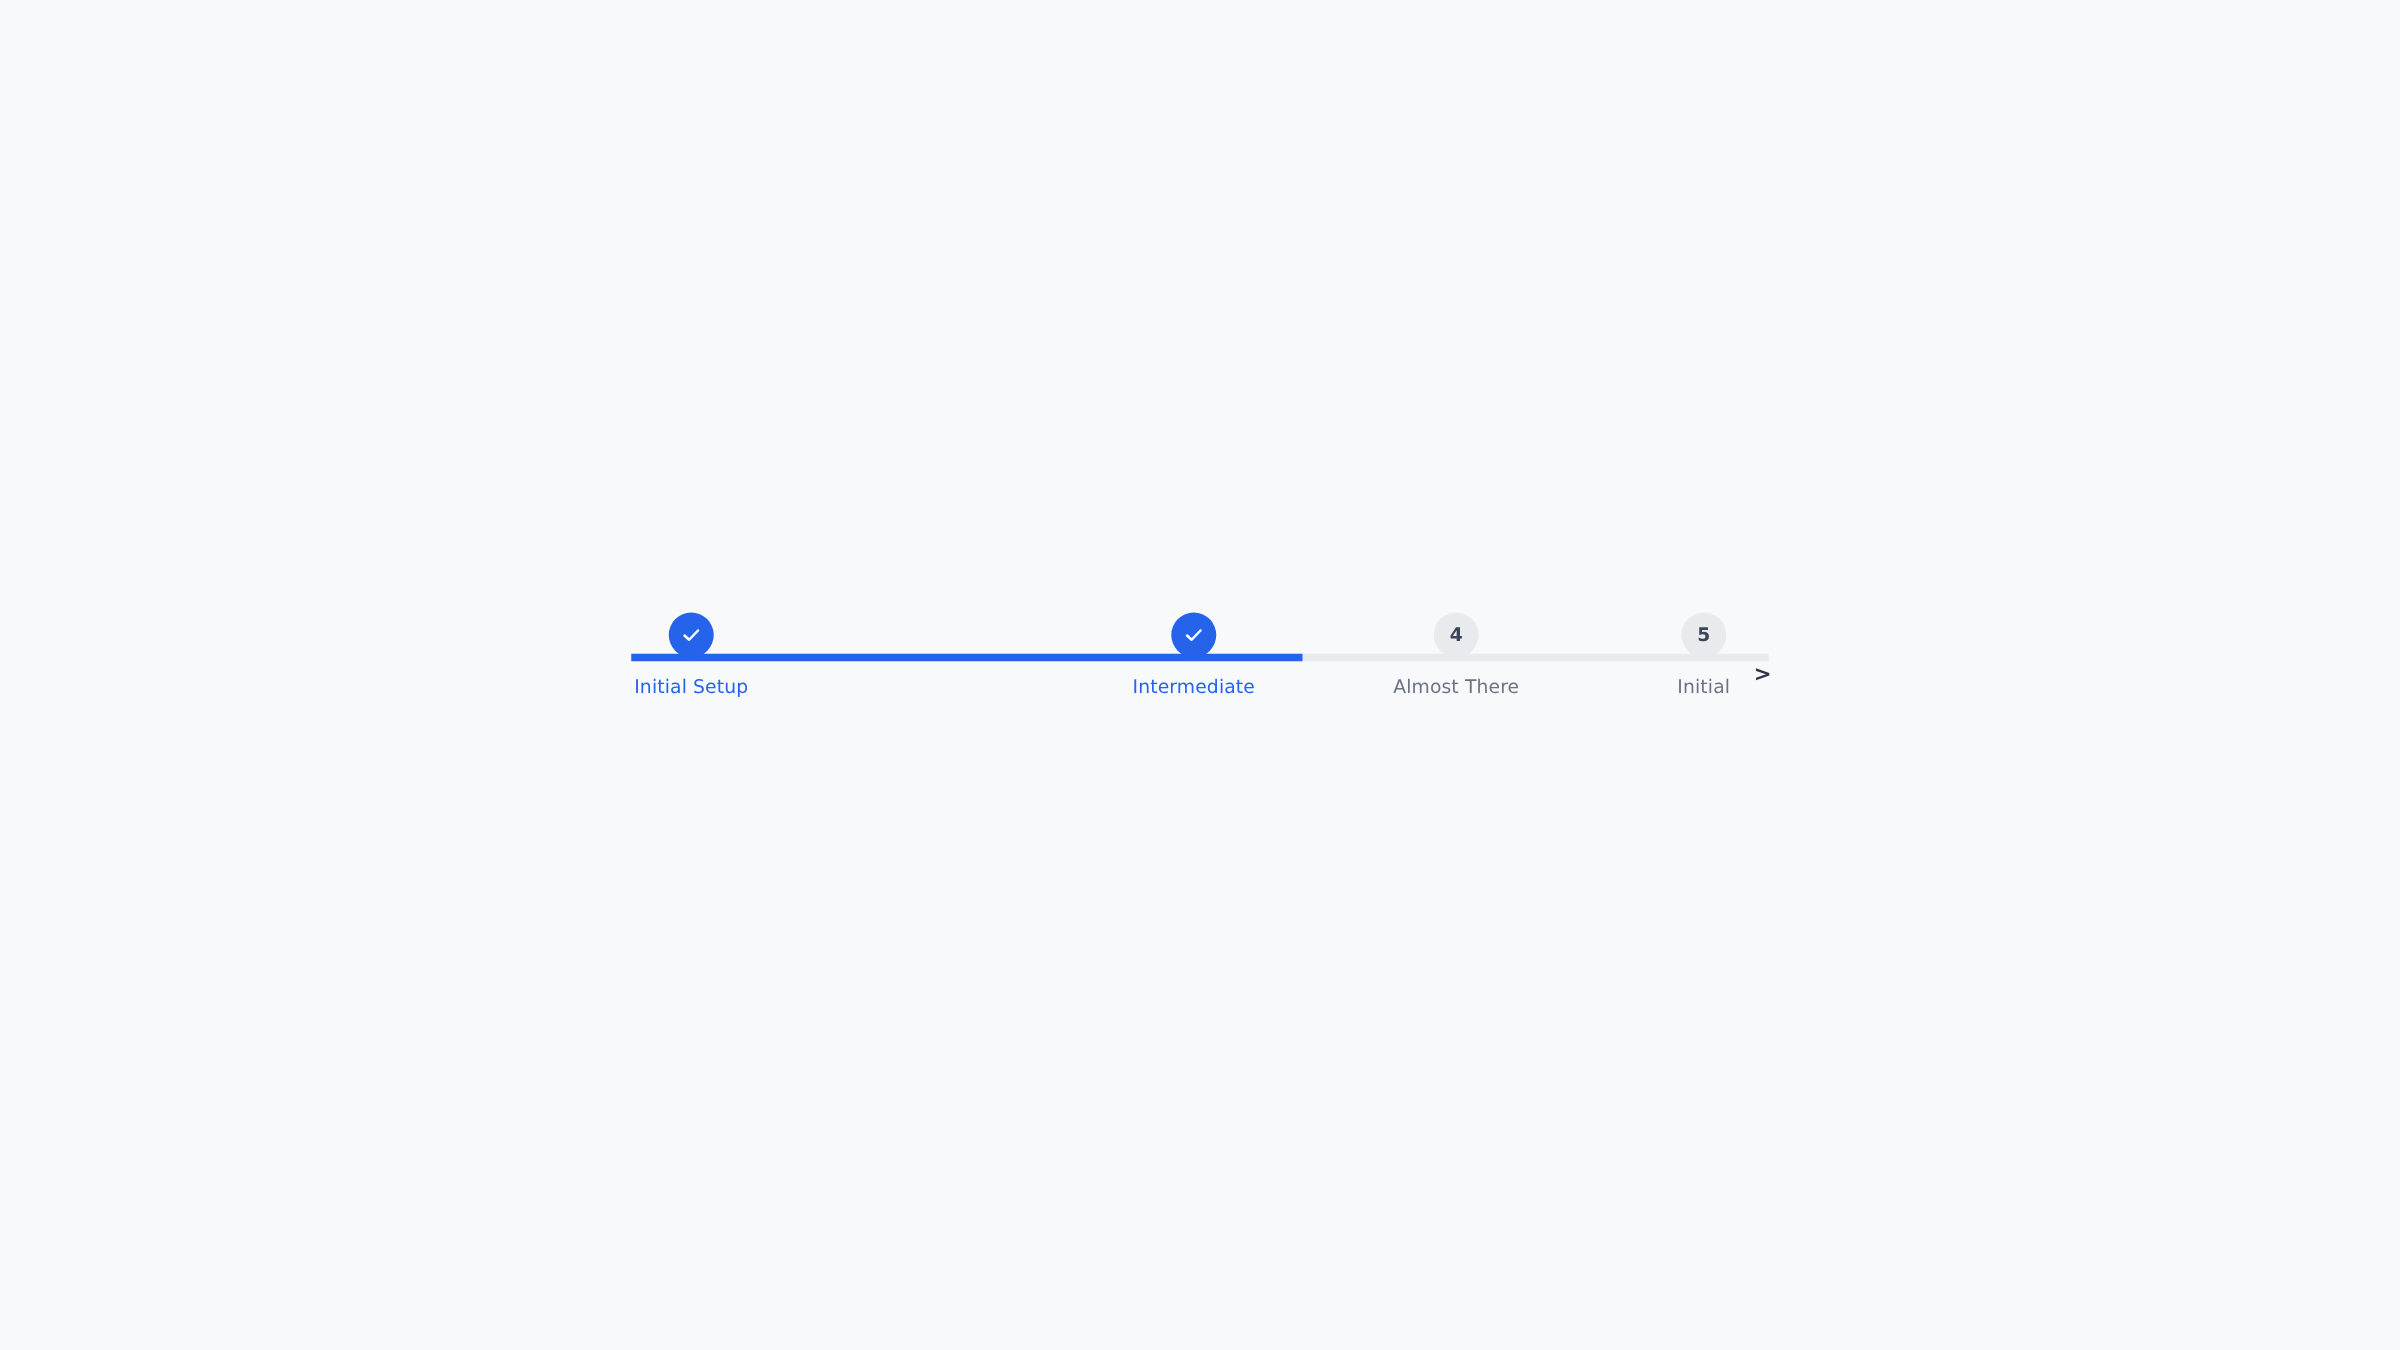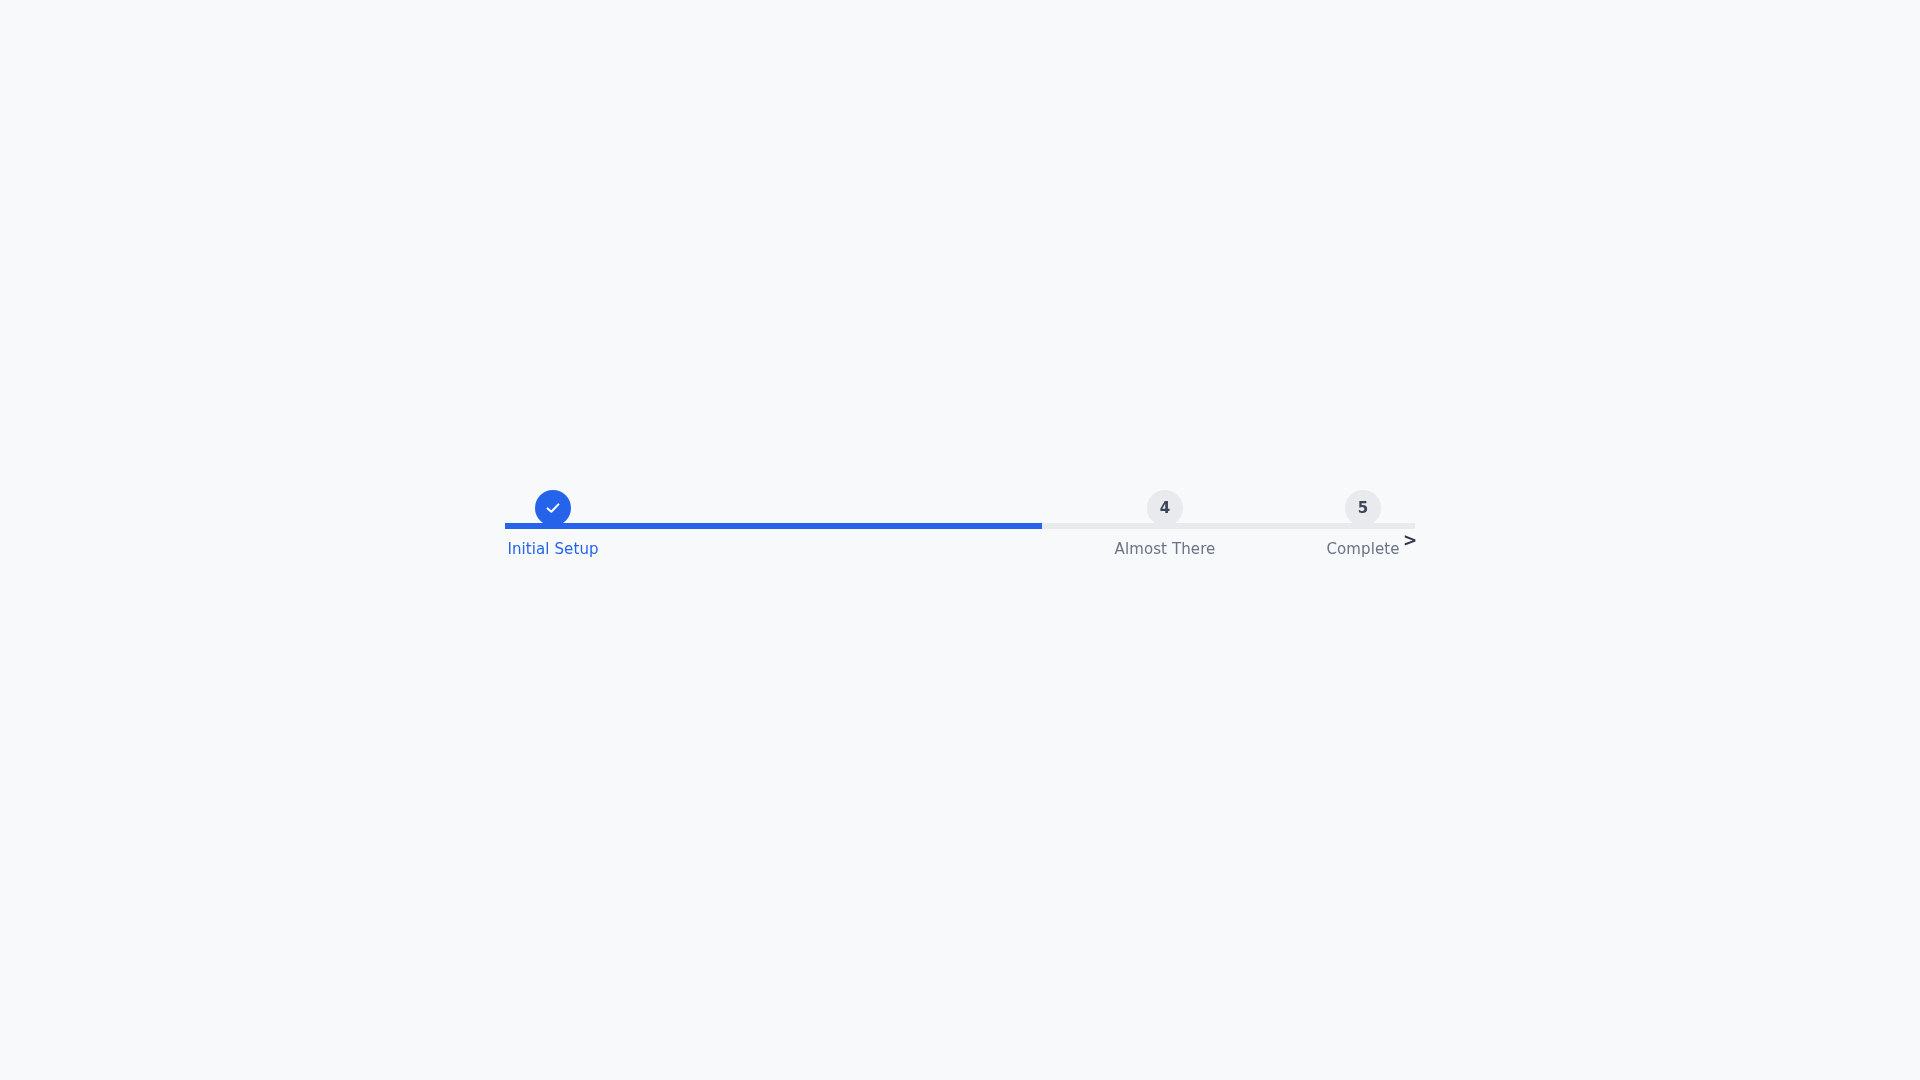--- a/index.html
+++ b/index.html
@@ -144,31 +144,41 @@
         <div class="step" style="left: 48px;">
           <div class="node done">
             <span>
               <svg width="18" height="18" viewBox="0 0 18 18" aria-hidden="true">
                 <path d="M3.6 9.4 L7.3 12.8 L14.4 5.4" fill="none" stroke="#ffffff" stroke-width="2" stroke-linecap="round" stroke-linejoin="round"></path>
               </svg>
             </span>
           </div>
           <div class="step-label done">Initial Setup</div>
         </div>
+        <div class="step" style="left: 450px;">
+          <div class="node done">
+            <span>
+              <svg width="18" height="18" viewBox="0 0 18 18" aria-hidden="true">
+                <path d="M3.6 9.4 L7.3 12.8 L14.4 5.4" fill="none" stroke="#ffffff" stroke-width="2" stroke-linecap="round" stroke-linejoin="round"></path>
+              </svg>
+            </span>
+          </div>
+          <div class="step-label done">Intermediate</div>
+        </div>
         <div class="step" style="left: 660px;">
           <div class="node pending">
             <span class="num">4</span>
           </div>
           <div class="step-label pending">Almost There</div>
         </div>
         <div class="step" style="left: 858px;">
           <div class="node pending">
             <span class="num">5</span>
           </div>
-          <div class="step-label pending">Complete</div>
+          <div class="step-label pending">Initial</div>
         </div>
       </div>
 
     <span class="trailing-chevron">&gt;</span>
 
   </div>
 
 </div>
 
 </body></html>

